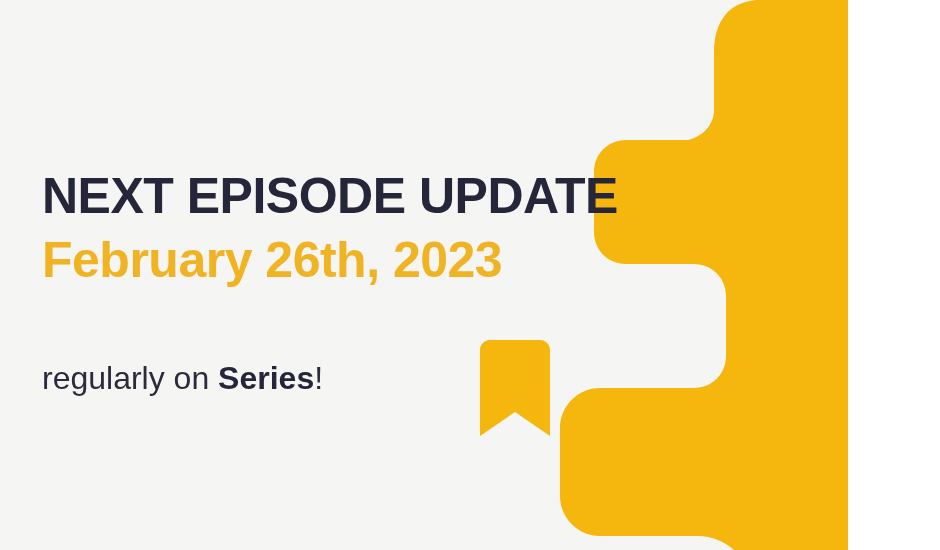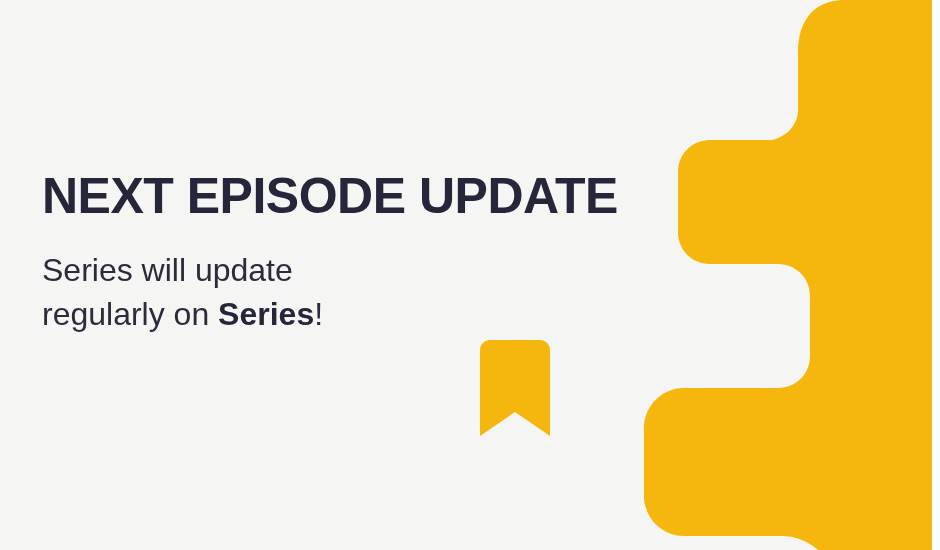--- a/index.html
+++ b/index.html
@@ -9,21 +9,21 @@
   }
   body {
     width: 940px;
     height: 550px;
     overflow: hidden;
     font-family: "Liberation Sans", sans-serif;
   }
 
   #banner {
     position: relative;
-    width: 932px;
+    width: 848px;
     height: 550px;
     background: #f5f5f3;
     overflow: hidden;
   }
 
   
   #wave-decoration {
     position: absolute;
     top: 0;
     right: 0;
@@ -124,23 +124,24 @@
       C 210 536 224 548 226 550
       L 340 550
       Z
     "></path>
   </svg>
 
   <div id="text-block">
 
     <h1 id="headline" style="color: rgb(38, 38, 58);">NEXT EPISODE UPDATE</h1>
 
+    <h2 id="date-line" style="color: rgb(240, 179, 35);">February 26th, 2023</h2>
 
     <div id="subtitle-row">
-      <p id="subtitle"><span>Series will update</span><br><span>regularly on </span><span class="bold-word">Series</span><span>!</span></p>
+      <p id="subtitle"><br><span>regularly on </span><span class="bold-word">Series</span><span>!</span></p>
     </div>
 
   </div>
 
   <svg id="bookmark-icon" viewBox="0 0 70 96" xmlns="http://www.w3.org/2000/svg">
     <path fill="#f5b60d" d="
       M 0 10
       C 0 4.5 4.5 0 10 0
       L 60 0
       C 65.5 0 70 4.5 70 10

